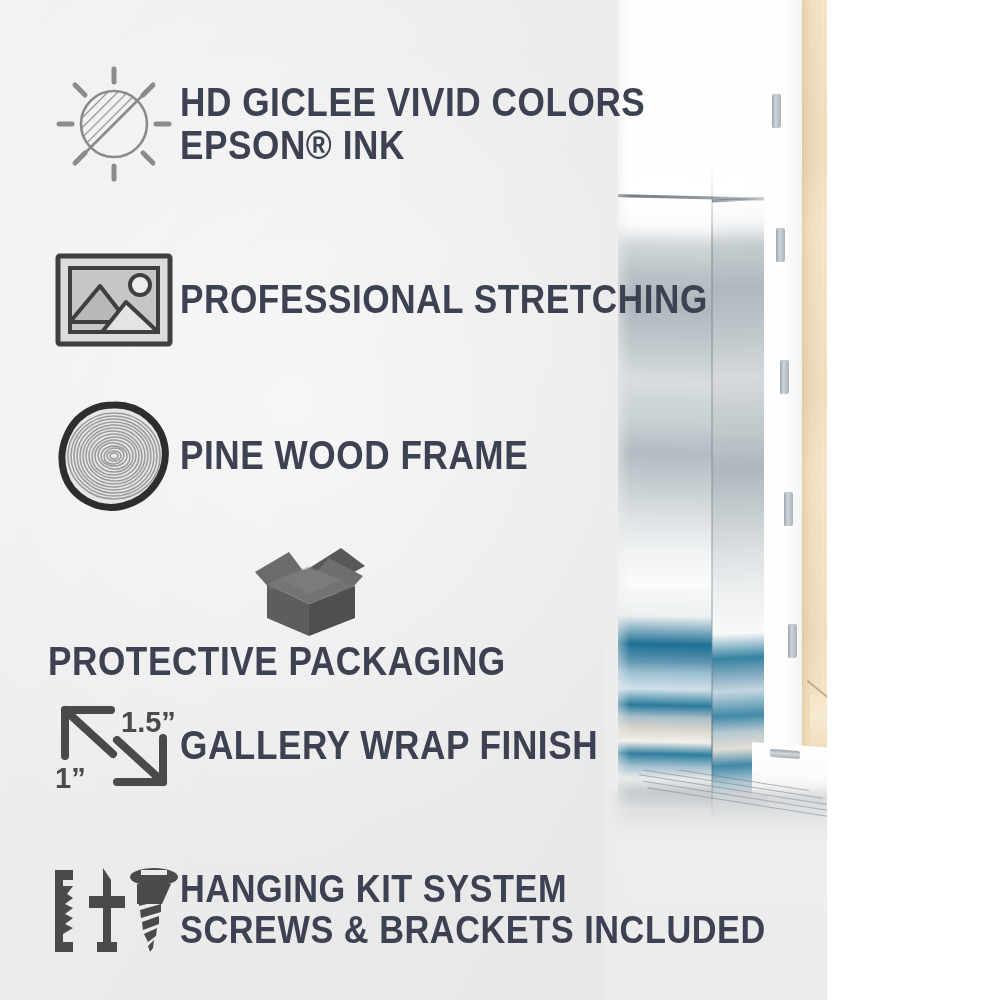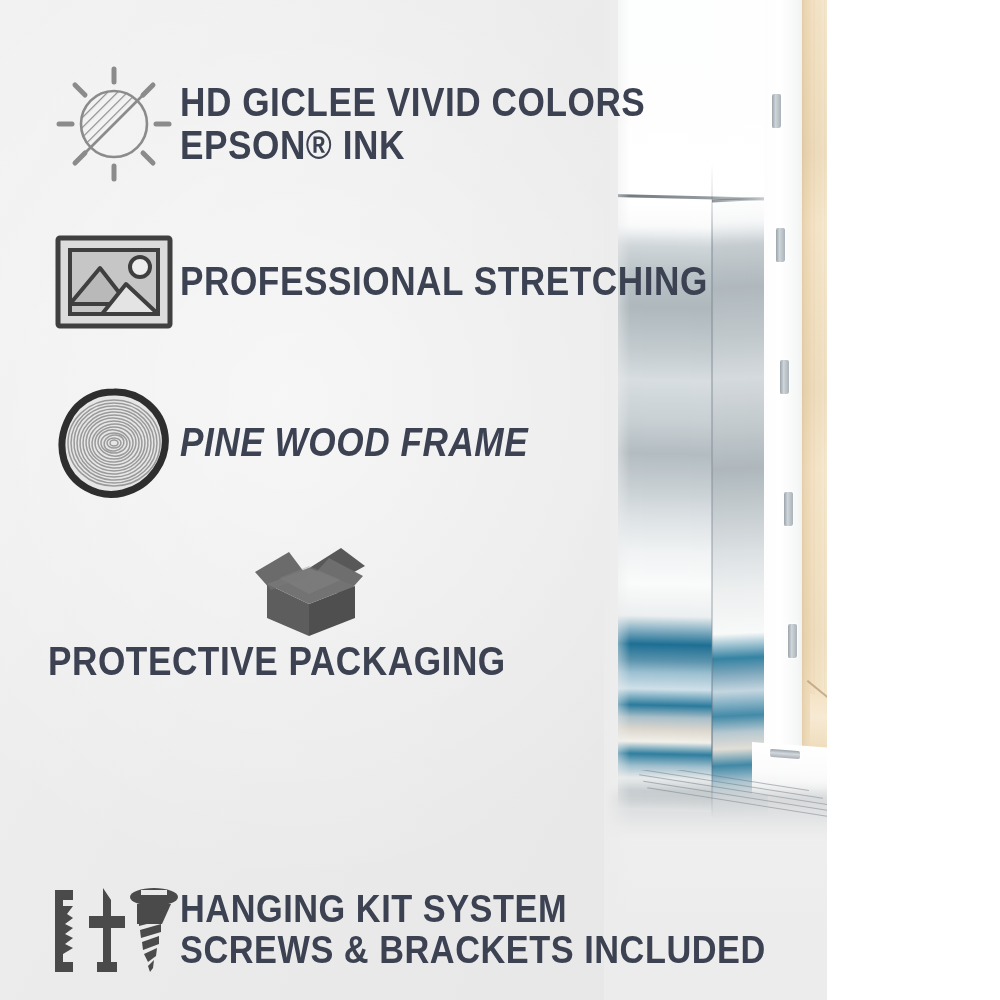--- a/index.html
+++ b/index.html
@@ -64,25 +64,25 @@
     white-space: nowrap;
     transform: scaleX(0.88);
     transform-origin: left center;
   }
   .feature-text .ln {
     display: block;
   }
 
   
   .r1 { top: 60px; }
-  .r2 { top: 232px; justify-content: space-between; }
-  .r3 { top: 388px; font-style: italic; }
+  .r2 { top: 250px; justify-content: space-between; }
+  .r3 { top: 401px; }
   .r4 { top: 532px; flex-direction: column; }
   .r5 { top: 698px; }
-  .r6 { top: 884px; }
+  .r6 { top: 864px; }
 
   .r1 .feature-text { font-size: 40px; }
   .r2 .feature-text { font-size: 40px; }
   .r3 .feature-text { font-size: 40px; }
   .r4 .feature-text { font-size: 40px; }
   .r5 .feature-text { font-size: 40px; }
   .r6 .feature-text { font-size: 39px; line-height: 1.04; }
 
   
   .photo {
@@ -554,20 +554,43 @@
           <path d="M34 46 L64 34 L96 48 L64 62 Z" fill="#8a8a8a" opacity="0.35"></path>
 
           <path d="M26 58 L62 44 L64 36 L22 52 Z" fill="#7a7a7a" opacity="0.5"></path>
         </svg>
       </div>
       <div class="feature-text">
         <span class="ln">PROTECTIVE PACKAGING</span>
       </div>
     </div>
 
+    <div class="feature-row r5">
+      <div class="feature-icon">
+        <svg width="126" height="96" viewBox="0 0 126 96" aria-hidden="true">
+
+          <g fill="none" stroke="#4a4a4a" stroke-width="8" stroke-linecap="round" stroke-linejoin="round">
+            <path d="M14 12 L60 12"></path>
+            <path d="M14 12 L14 58"></path>
+            <path d="M14 12 L62 56"></path>
+          </g>
+
+          <g fill="none" stroke="#4a4a4a" stroke-width="8" stroke-linecap="round" stroke-linejoin="round">
+            <path d="M112 84 L66 84"></path>
+            <path d="M112 84 L112 40"></path>
+            <path d="M112 84 L66 42"></path>
+          </g>
+          <text x="70" y="34" font-family="'Liberation Sans',sans-serif" font-size="29" font-weight="bold" fill="#4a4a4a">1.5”</text>
+          <text x="4" y="90" font-family="'Liberation Sans',sans-serif" font-size="29" font-weight="bold" fill="#4a4a4a">1”</text>
+        </svg>
+      </div>
+      <div class="feature-text">
+        <span class="ln">GALLERY WRAP FINISH</span>
+      </div>
+    </div>
 
     <div class="feature-row r6">
       <div class="feature-icon">
         <svg width="130" height="92" viewBox="0 0 130 92" aria-hidden="true">
 
           <g fill="#4a4a4a">
             <path d="M6 6 L24 6 L24 16 L14 16 L14 22 L24 22
                      L18 30 L24 34 L16 40 L24 44 L16 50 L24 54 L16 60 L24 64
                      L14 70 L14 78 L24 78 L24 88 L6 88 Z"></path>
           </g>

